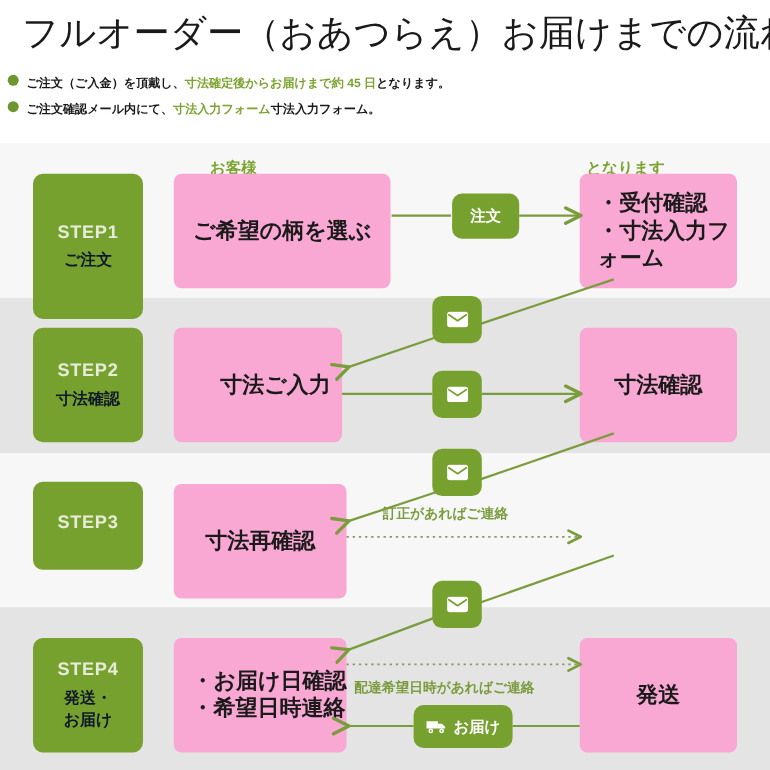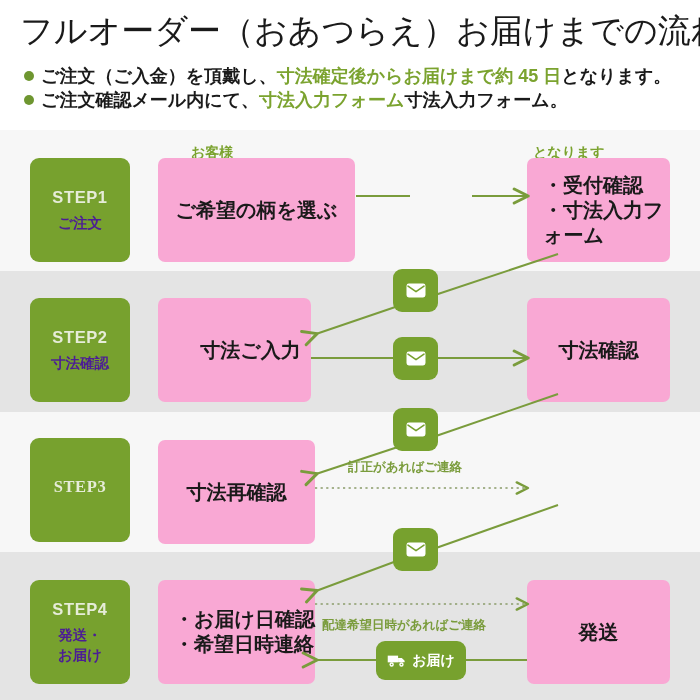--- a/index.html
+++ b/index.html
@@ -12,21 +12,21 @@
 
   
   .hdr{position:absolute;left:0;top:0;width:700px;height:130px;background:#ffffff;}
   .hdr-title{
     position:absolute;left:20px;top:8px;width:665px;
     font-family:"Liberation Serif","DejaVu Serif",serif;
     font-size:33px;line-height:46px;color:#1a1a1a;white-space:nowrap;
     letter-spacing:0px;
   }
   .bullet-line{
-    position:absolute;left:24px;font-size:18px;line-height:18px;
+    position:absolute;left:7px;font-size:11px;line-height:18px;
     color:#1a1a1a;font-weight:bold;white-space:nowrap;
   }
   .bullet-line.l1{top:67px;}
   .bullet-line.l2{top:91px;}
   .dot{
     display:inline-block;width:10px;height:10px;border-radius:50%;
     background:#6e9630;margin-right:7px;vertical-align:1px;
   }
   .grn{color:#7ba32f;}
 
@@ -42,21 +42,21 @@
     position:absolute;left:30px;width:100px;
     background:#77a12e;border-radius:9px;
     box-sizing:border-box;color:#ffffff;text-align:center;
     display:flex;flex-direction:column;align-items:center;justify-content:center;
   }
   .step-badge .sn{
     font-size:16.5px;font-weight:bold;letter-spacing:.6px;
     color:#e6ecd8;margin-bottom:6px;
   }
   .step-badge .sl{
-    font-size:14.5px;font-weight:bold;line-height:20px;color:#4c1d95;
+    font-size:14.5px;font-weight:bold;line-height:20px;color:#0f172a;
   }
 
   
   .card{
     position:absolute;background:#f9a8d4;border-radius:7px;
     box-sizing:border-box;display:flex;align-items:center;justify-content:center;
     font-size:20px;font-weight:bold;color:#1a1a1a;line-height:25px;
   }
   .card.list{justify-content:flex-start;padding-left:16px;}
   .card .lines{text-align:left;}
@@ -135,29 +135,32 @@
 
     <line x1="558" y1="505" x2="436" y2="548" stroke="#7a9c3c" stroke-width="2"></line>
     <line x1="410" y1="556" x2="316" y2="591" stroke="#7a9c3c" stroke-width="2" marker-end="url(#ahl)"></line>
 
     <line x1="315" y1="604" x2="527" y2="604" stroke="#8a9c6a" stroke-width="1.6" stroke-dasharray="2.2 3.4" marker-end="url(#ah)"></line>
 
     <line x1="527" y1="660" x2="466" y2="660" stroke="#7a9c3c" stroke-width="2"></line>
     <line x1="376" y1="660" x2="316" y2="660" stroke="#7a9c3c" stroke-width="2" marker-end="url(#ahl)"></line>
   </svg>
 
-  <div class="step-badge" style="top:158px;height:104px;">
+  <div class="step-badge" style="top:158px;height:132px;">
     <div class="sn">STEP1</div>
     <div class="sl">ご注文</div>
   </div>
 
   <div class="card" style="left:158px;top:158px;width:197px;height:104px;">
     <span>ご希望の柄を選ぶ</span>
   </div>
 
+  <div class="pill sq" style="left:411px;top:176px;width:61px;height:41px;">
+    <span>注文</span>
+  </div>
 
   <div class="card list" style="left:527px;top:158px;width:143px;height:104px;">
     <div class="lines">
       <div>・受付確認</div>
       <div>・寸法入力フォーム</div>
     </div>
   </div>
 
   <div class="pill sq" style="left:393px;top:269px;width:45px;height:43px;">
     <svg width="20" height="15" viewBox="0 0 20 15">
@@ -186,21 +189,21 @@
     </svg>
   </div>
 
   <div class="pill sq" style="left:393px;top:408px;width:45px;height:43px;">
     <svg width="20" height="15" viewBox="0 0 20 15">
       <rect x="0.5" y="0.5" width="19" height="14" rx="2.4" fill="#ffffff"></rect>
       <path d="M2 3.2 L10 8.6 L18 3.2" fill="none" stroke="#77a12e" stroke-width="1.6" stroke-linecap="round" stroke-linejoin="round"></path>
     </svg>
   </div>
 
-  <div class="step-badge" style="top:438px;height:104px;font-family:Liberation Serif, serif;">
+  <div class="step-badge" style="top:438px;height:80px;">
     <div class="sn">STEP3</div>
   </div>
 
   <div class="card" style="left:158px;top:440px;width:157px;height:104px;">
     <span>寸法再確認</span>
   </div>
 
   <div class="arrow-note" style="left:348px;top:459px;">訂正があればご連絡</div>
 
 

